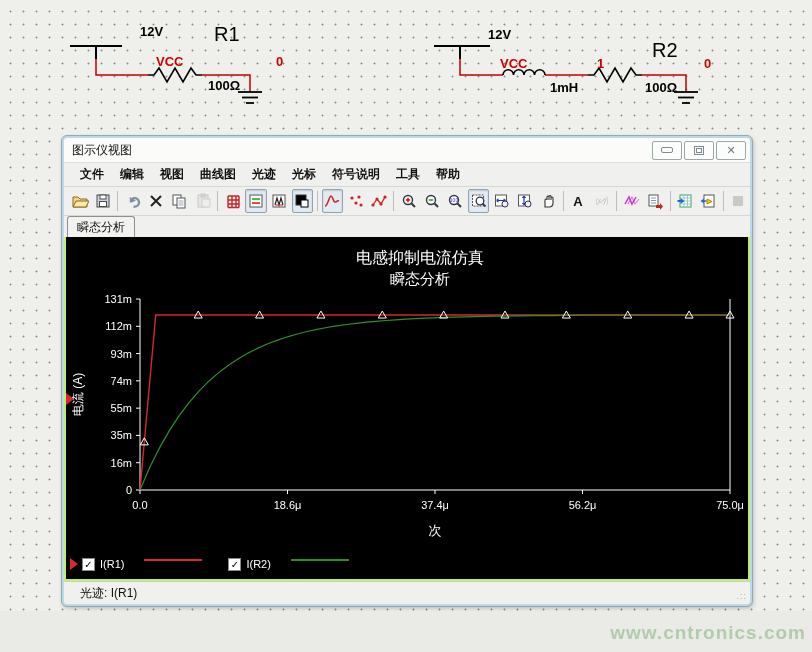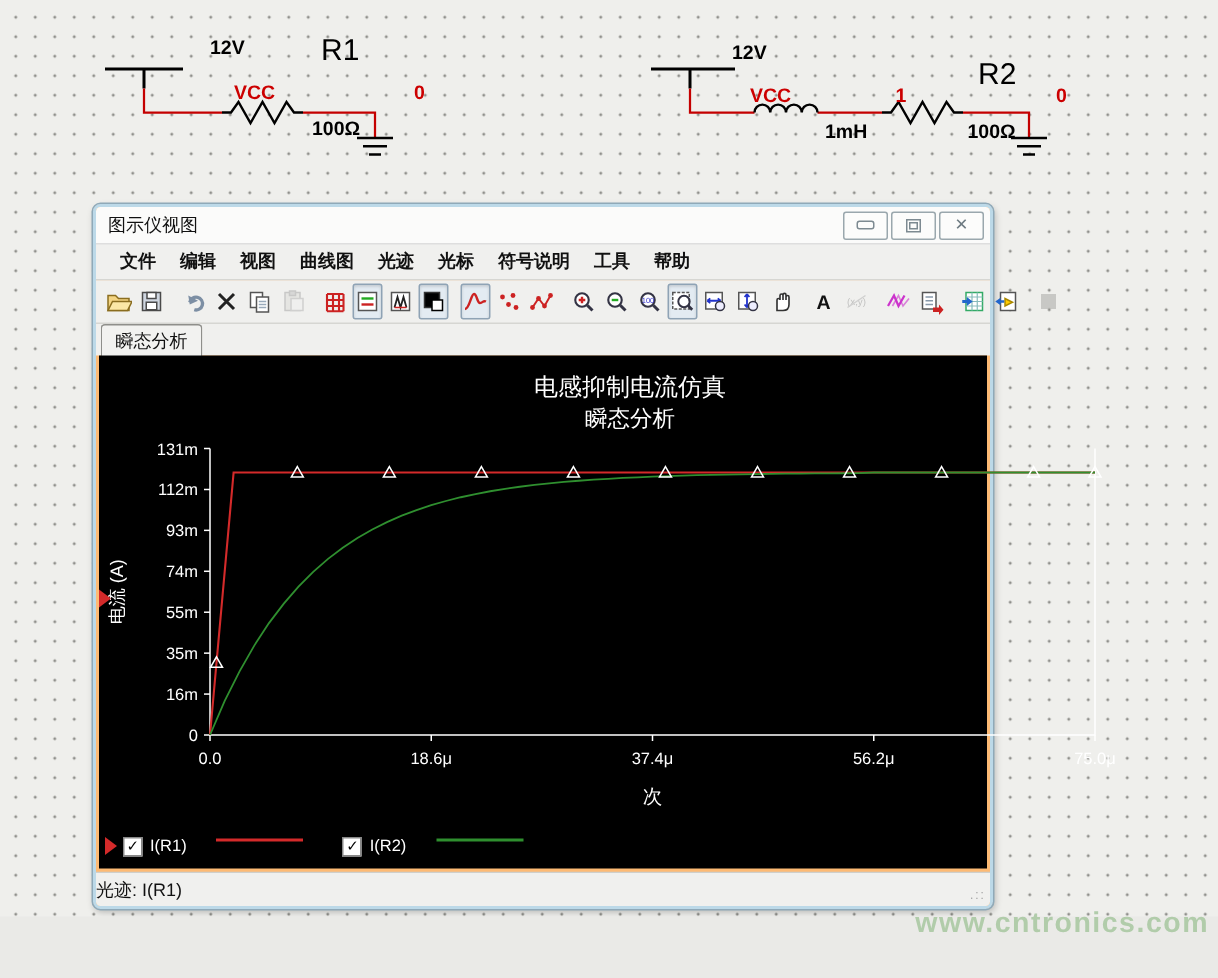--- a/index.html
+++ b/index.html
@@ -4,30 +4,30 @@
 <style>
   html,body{margin:0;padding:0;}
   body{
     width:812px;height:652px;position:relative;overflow:hidden;
     font-family:"Liberation Sans","DejaVu Sans",sans-serif;
     background-color:#efefec;
     background-image:radial-gradient(circle,#8f8f8b 0.9px,rgba(0,0,0,0) 1.1px);
     background-size:13px 13px;background-position:4px 5px;
   }
   .bottom-strip{position:absolute;left:0;top:611px;width:812px;height:41px;background:#eaeae7;}
-  .watermark{position:absolute;right:6px;bottom:25px;font-size:19px;font-weight:bold;
+  .watermark{position:absolute;right:6px;bottom:8px;font-size:19px;font-weight:bold;
     color:#abc9a4;letter-spacing:1px;opacity:.9;}
 
   
   #schematic-svg{position:absolute;left:0;top:0;}
   .sch-label{position:absolute;white-space:nowrap;line-height:1;margin-left:48px;}
 
   
-  .win{position:absolute;left:62px;top:136px;width:600px;height:470px;
-    background:#fdba74;border:2px solid #bcd9e8;outline:1px solid #8fa9b8;
+  .win{position:absolute;left:62px;top:136px;width:690px;height:470px;
+    background:#bef264;border:2px solid #bcd9e8;outline:1px solid #8fa9b8;
     border-radius:5px;box-shadow:1px 2px 5px rgba(0,0,0,.25);
     display:flex;flex-direction:column;box-sizing:border-box;}
   .titlebar{height:24px;background:#fbfbfa;display:flex;align-items:center;
     padding:0 4px 0 8px;border-radius:3px 3px 0 0;}
   .title-text{font-size:12px;color:#111;flex:1;}
   .winbtn{width:28px;height:17px;border:1px solid #9aa7ad;background:#fcfcfb;margin-left:2px;
     display:flex;align-items:center;justify-content:center;border-radius:2px;cursor:default;}
   .winbtn .min-glyph{width:10px;height:4px;border:1px solid #7d8a91;border-radius:2px;}
   .winbtn .restore-glyph{width:8px;height:7px;border:1px solid #7d8a91;display:flex;align-items:center;justify-content:center;}
   .winbtn .restore-glyph div{width:4px;height:3px;border:1px solid #7d8a91;}
@@ -55,21 +55,21 @@
   .legend-row{position:absolute;left:0;bottom:2px;height:26px;width:100%;display:flex;align-items:center;padding-left:4px;box-sizing:border-box;}
   .legend-arrow{width:0;height:0;border-top:6px solid rgba(0,0,0,0);border-bottom:6px solid rgba(0,0,0,0);
     border-left:8px solid #d42a2a;margin-right:4px;}
   .legend-check{width:11px;height:11px;background:#fff;border:1px solid #888;font-size:10px;line-height:11px;
     text-align:center;color:#000;margin-right:5px;cursor:default;}
   .legend-entry{display:flex;align-items:center;margin-right:26px;}
   .legend-label{display:flex;font-size:11px;color:#fff;line-height:1.1;gap:20px;}
   .legend-line{height:2px;width:58px;margin-top:1px;}
 
   .statusbar{height:22px;background:#f0f0ee;border-top:1px solid #cfcfcb;display:flex;align-items:center;
-    font-size:12px;color:#111;padding-left:0;margin-top:auto;border-radius:0 0 3px 3px;position:relative;}
+    font-size:12px;color:#111;padding-left:16px;margin-top:auto;border-radius:0 0 3px 3px;position:relative;}
   .grip{position:absolute;right:3px;bottom:3px;color:#aaa;font-size:9px;letter-spacing:1px;}
 </style>
 </head>
 <body>
 
 <svg id="schematic-svg" width="812" height="135" viewBox="0 0 812 135">
 
   <g>
     <path d="M70 46 H122 M96 46 V59" stroke="#000" stroke-width="2" fill="none"></path>
   </g>

